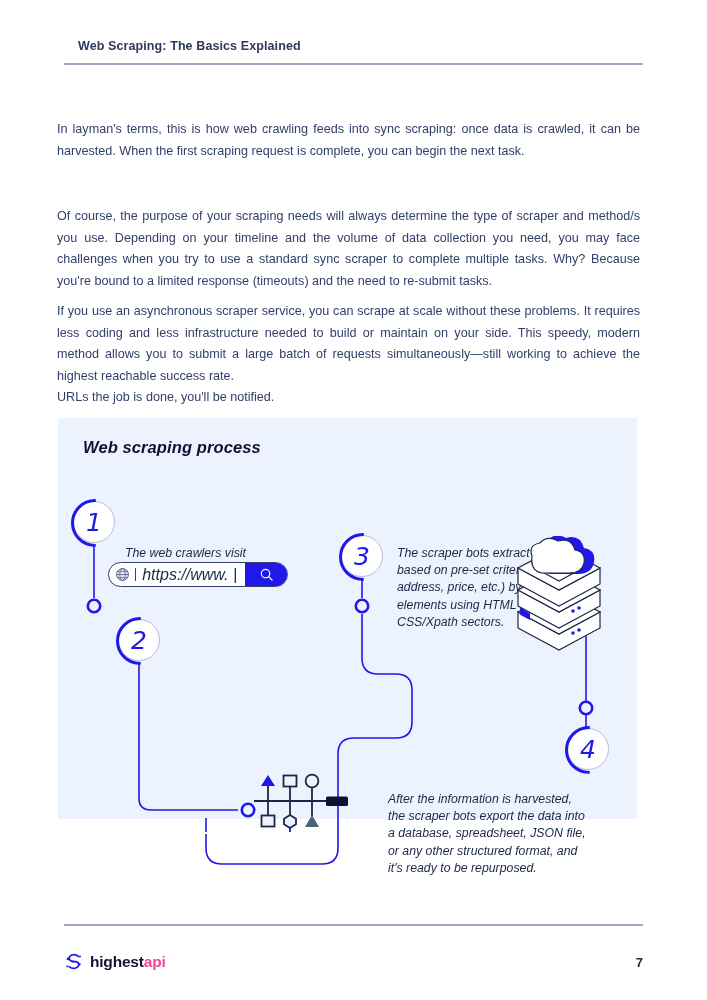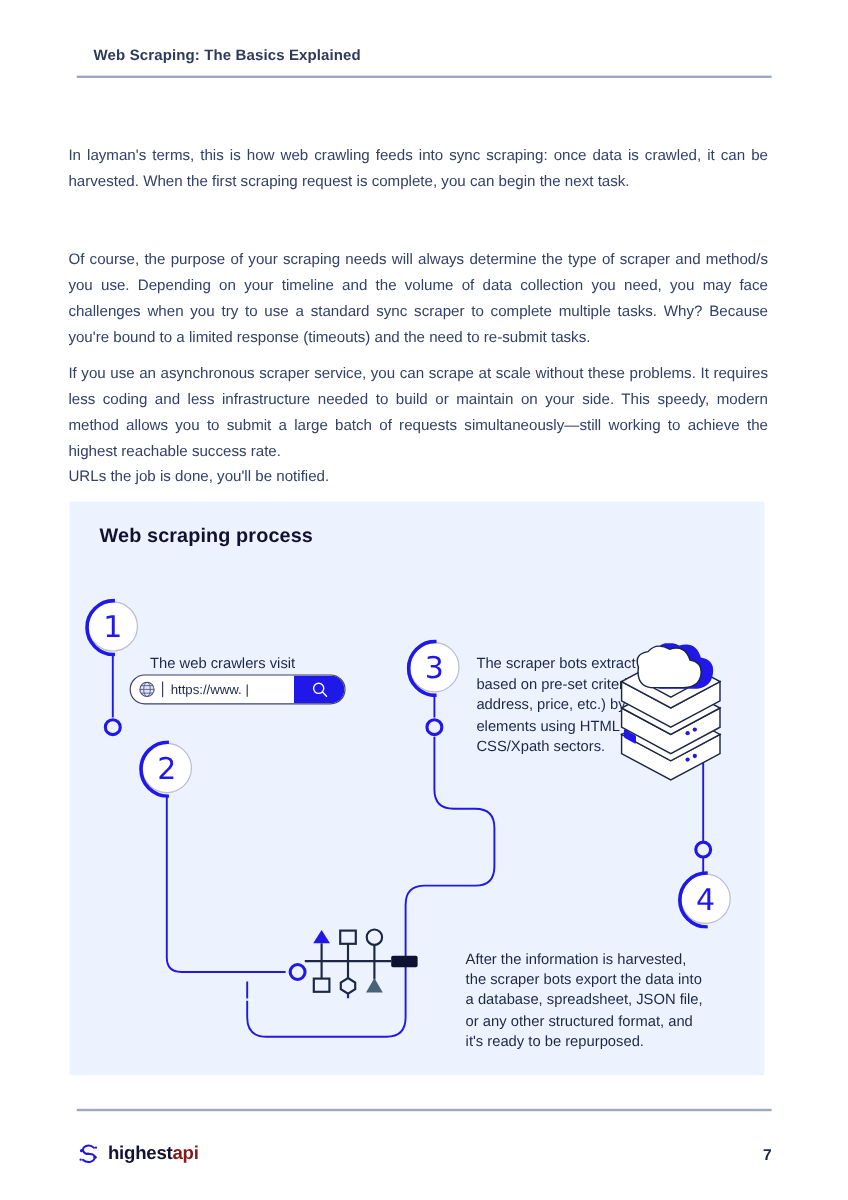--- a/index.html
+++ b/index.html
@@ -58,22 +58,23 @@
   .para.p2 { top: 194px; margin-top: 12px; }
   .para.p3 { top: 301px; }
   .para .lastline { text-align: left; }
 
   
   .info-panel {
     position: absolute;
     left: 58px;
     top: 418px;
     width: 579px;
-    height: 478px;
+    height: 401px;
     background: #edf3fe;
+    font-style: italic;
   }
   .info-title {
     position: absolute;
     left: 25px;
     top: 20px;
     font-size: 16.5px;
     font-weight: bold;
     color: #121033;
     letter-spacing: 0.1px;
   }
@@ -157,21 +158,21 @@
     flex: 0 0 auto;
   }
   .sb-sep {
     width: 1.2px;
     height: 13px;
     background: #3b3f6b;
     margin: 0 6px 0 5px;
     flex: 0 0 auto;
   }
   .sb-url {
-    font-size: 11px;
+    font-size: 16px;
     color: #1c2746;
     white-space: nowrap;
     flex: 1 1 auto;
   }
   .sb-btn {
     width: 42px;
     height: 100%;
     background: #2018e8;
     display: flex;
     align-items: center;
@@ -214,21 +215,21 @@
     align-items: center;
     gap: 6px;
   }
   .logo-mark { width: 21px; height: 21px; flex: 0 0 auto; }
   .logo-text {
     font-size: 15.5px;
     font-weight: bold;
     letter-spacing: -0.2px;
     color: #141233;
   }
-  .logo-text .api { color: #7f1d1d; }
+  .logo-text .api { color: #ec4899; }
   .page-num {
     position: absolute;
     right: 64px;
     top: 955px;
     font-size: 13px;
     font-weight: bold;
     color: #1c2746;
   }
 </style>
 </head>

